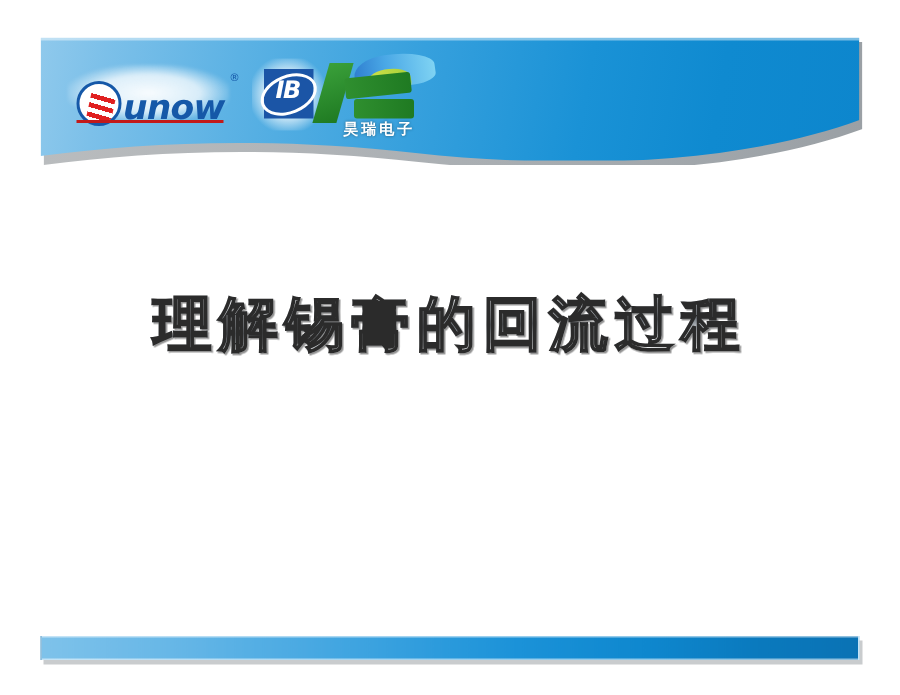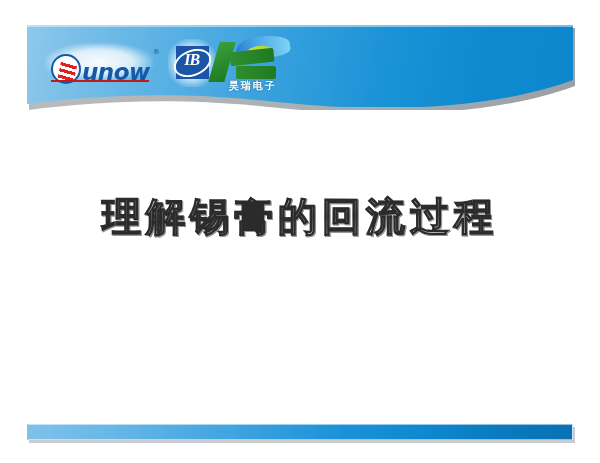--- a/index.html
+++ b/index.html
@@ -139,21 +139,21 @@
     font-size: 7px;
     color: #1558a8;
     align-self: flex-start;
     margin-top: 6px;
     margin-left: 1px;
   }
 
   
   .logo-ib {
     position: relative;
-    width: 24px; height: 40px; font-family: Liberation Serif, serif;
+    width: 24px; height: 40px;
   }
   .ib-glow {
     position: absolute;
     left: -4px; top: -4px;
     width: 48px; height: 48px;
     background: radial-gradient(ellipse at center, rgba(255,255,255,0.92) 0%, rgba(255,255,255,0.6) 50%, rgba(255,255,255,0) 78%);
   }
   .ib-square {
     position: absolute;
     left: 4px; top: 3px;

